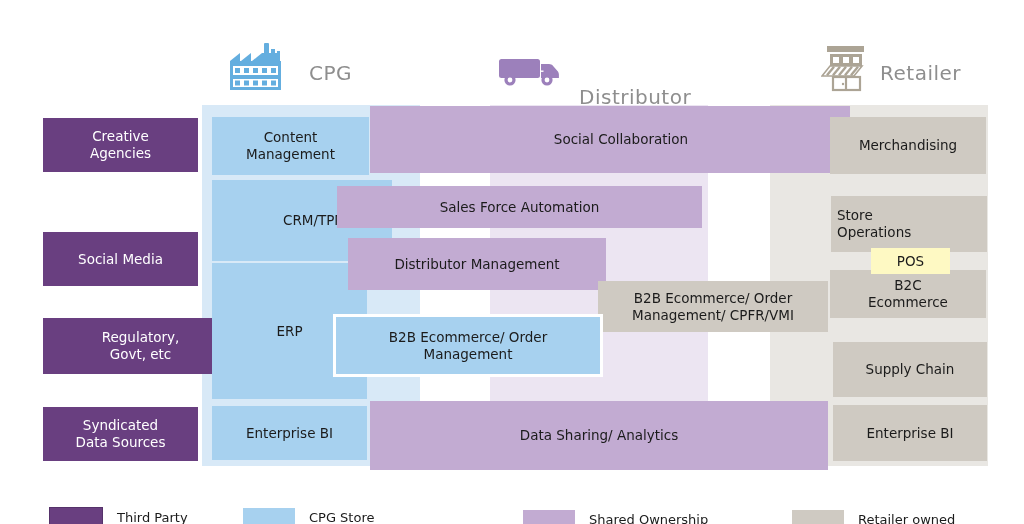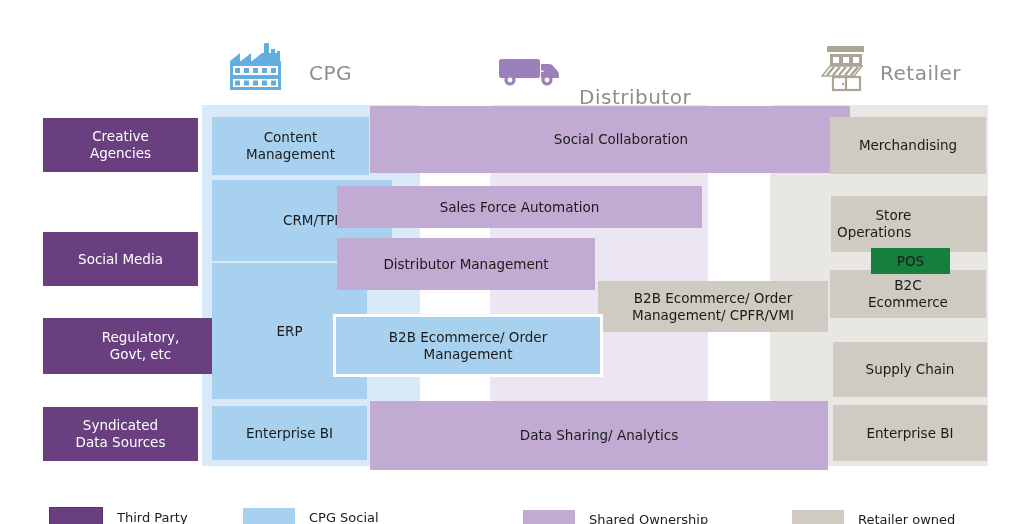--- a/index.html
+++ b/index.html
@@ -16,23 +16,23 @@
   .band-pink{background:#ece5f2;}
   .band-gray{background:#e9e7e3;}
   
   .box{
     position:absolute;z-index:2;display:flex;align-items:center;justify-content:center;
     text-align:center;font-size:13.5px;line-height:1.25;white-space:pre-line;padding:2px 6px;
   }
   .blue{background:#a7d1ef;}
   .purple{background:#c2abd2;}
   .gray{background:#cfcac2;}
-  .darkgray{background:#15803d;}
+  .darkgray{background:#fef9c3;}
   .tp{background:#693f80;color:#ffffff;}
-  .left-align{justify-content:flex-start;text-align:right;}
+  .left-align{justify-content:flex-start;text-align:left;}
   .bordered{border:3px solid #ffffff;z-index:3;}
   .z3{z-index:3;}
   
   .legend-item{position:absolute;display:flex;align-items:center;gap:14px;height:20px;margin-top:32px;}
   .swatch{width:52px;height:19px;flex:0 0 auto;}
   .sw-tp{background:#693f80;border:1px solid #55326a;}
   .sw-blue{background:#a7d1ef;}
   .sw-purple{background:#c2abd2;}
   .sw-gray{background:#cfcac2;}
   .legend-label{font-size:13px;white-space:nowrap;}
@@ -126,41 +126,41 @@
   <div class="box blue" style="left:212px;top:117px;width:145px;height:54px;">Content
 Management</div>
   <div class="box blue" style="left:212px;top:180px;width:143px;height:77px;padding-left:31px;">CRM/TPM</div>
   <div class="box blue" style="left:212px;top:263px;width:143px;height:132px;">ERP</div>
   <div class="box blue" style="left:212px;top:406px;width:143px;height:50px;">Enterprise BI</div>
   <div class="box blue bordered" style="left:333px;top:314px;width:252px;height:53px;">B2B Ecommerce/ Order
 Management</div>
 
   <div class="box purple" style="left:370px;top:106px;width:446px;height:63px;padding-left:28px;">Social Collaboration</div>
   <div class="box purple" style="left:337px;top:186px;width:353px;height:38px;">Sales Force Automation</div>
-  <div class="box purple" style="left:337px;top:238px;width:246px;height:48px;">Distributor Management</div>
+  <div class="box purple" style="left:348px;top:238px;width:246px;height:48px;">Distributor Management</div>
   <div class="box purple" style="left:370px;top:401px;width:446px;height:65px;">Data Sharing/ Analytics</div>
 
   <div class="box gray" style="left:598px;top:281px;width:218px;height:47px;">B2B Ecommerce/ Order
 Management/ CPFR/VMI</div>
   <div class="box gray" style="left:830px;top:117px;width:144px;height:53px;">Merchandising</div>
   <div class="box gray left-align" style="left:831px;top:196px;width:144px;height:52px;">Store
 Operations</div>
   <div class="box darkgray z3" style="left:871px;top:248px;width:67px;height:22px;">POS</div>
   <div class="box gray" style="left:830px;top:270px;width:144px;height:44px;">B2C
 Ecommerce</div>
   <div class="box gray" style="left:833px;top:342px;width:142px;height:51px;">Supply Chain</div>
   <div class="box gray" style="left:833px;top:405px;width:142px;height:52px;">Enterprise BI</div>
 
   <div class="legend-item" style="left:49px;top:475px;">
     <span class="swatch sw-tp"></span>
     <span class="legend-label">Third Party</span>
   </div>
   <div class="legend-item" style="left:243px;top:475px;">
     <span class="swatch sw-blue"></span>
-    <span class="legend-label">CPG Social</span>
+    <span class="legend-label">CPG Store</span>
   </div>
   <div class="legend-item" style="left:503px;top:477px;padding-left:20px;">
     <span class="swatch sw-purple"></span>
     <span class="legend-label">Shared Ownership</span>
   </div>
   <div class="legend-item" style="left:792px;top:477px;">
     <span class="swatch sw-gray"></span>
     <span class="legend-label">Retailer owned</span>
   </div>
 

